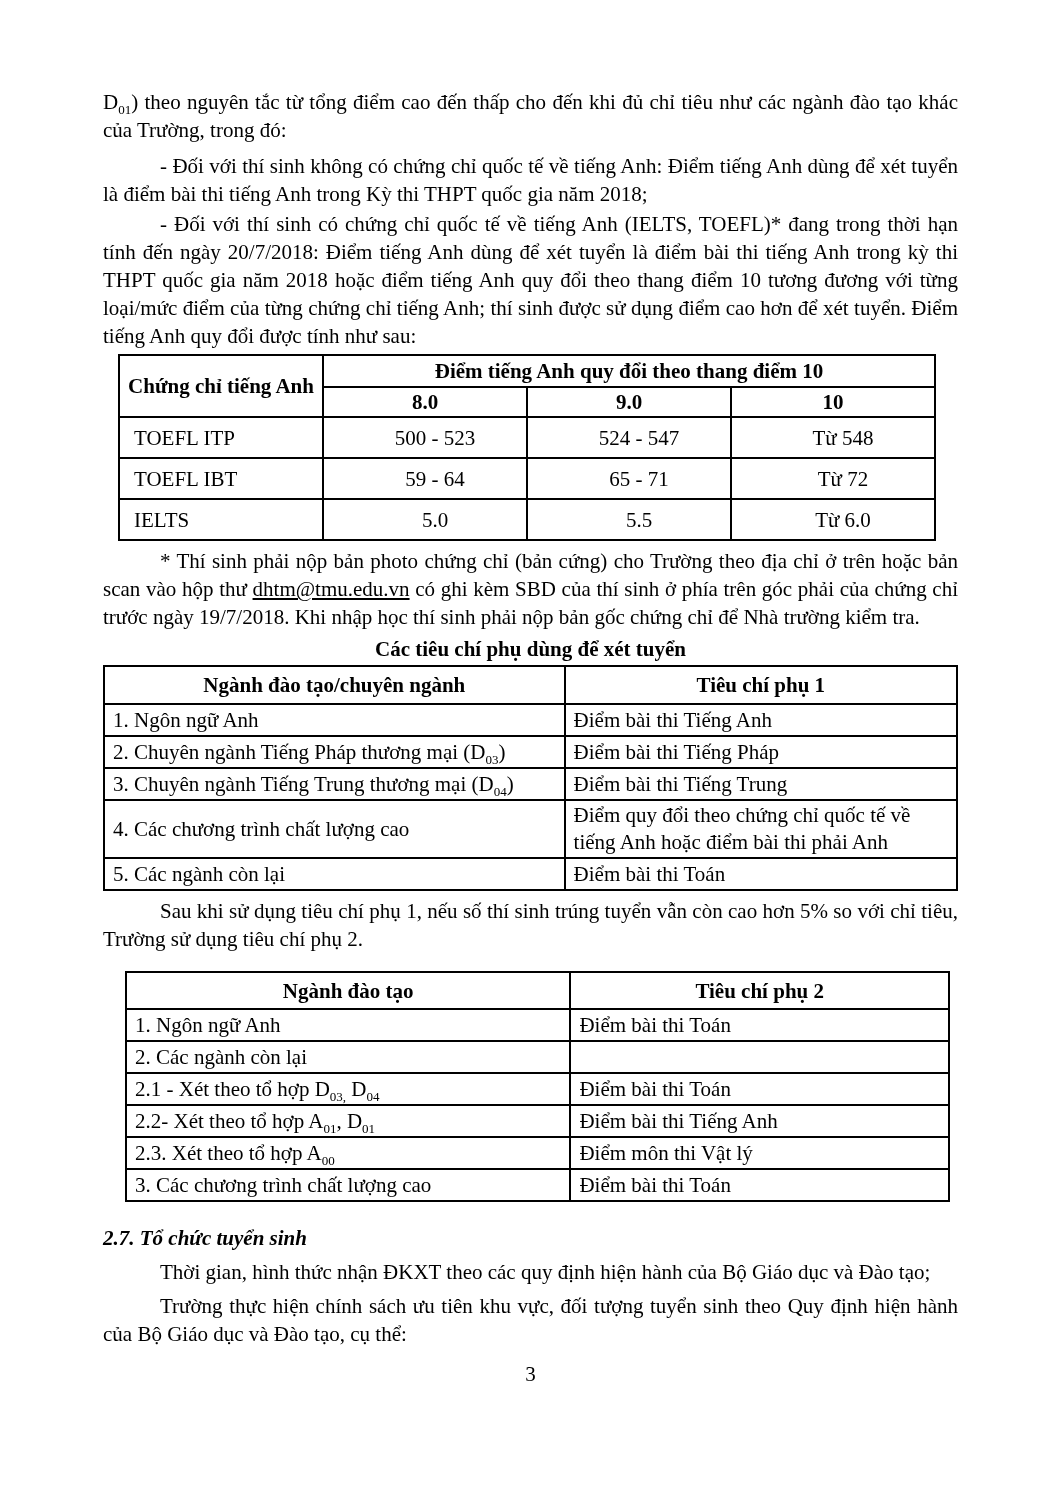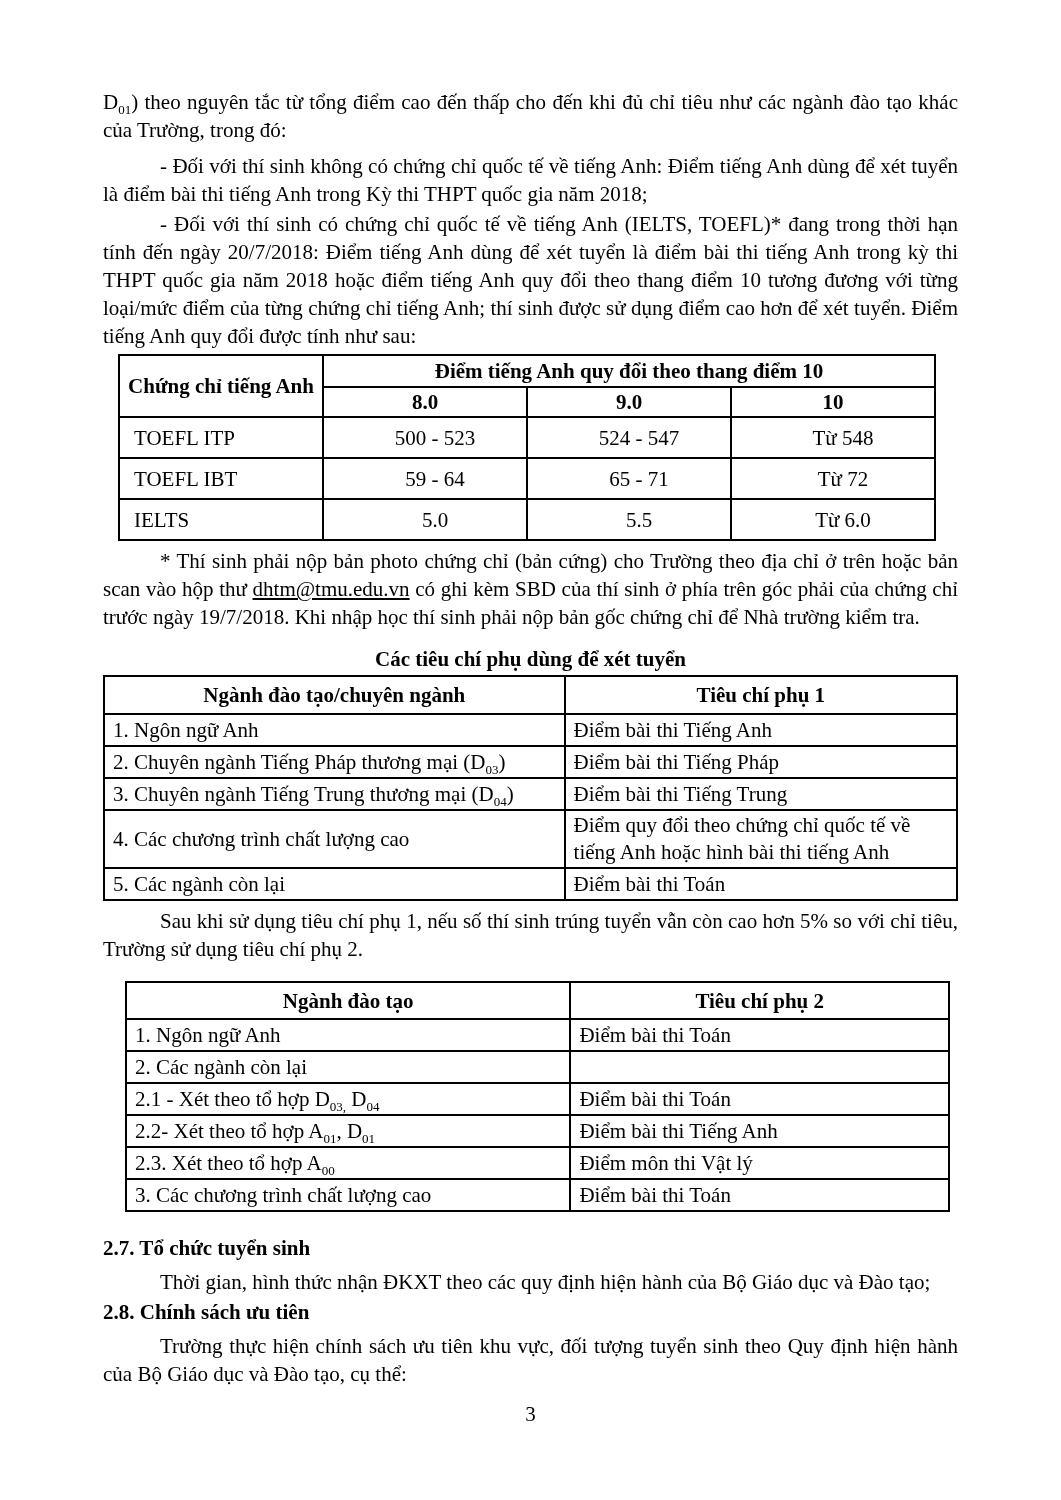--- a/index.html
+++ b/index.html
@@ -17,36 +17,36 @@
     font-size: 21px;
     line-height: 28px;
   }
   p.body-par {
     text-align: justify;
   }
   p.indent { text-indent: 57px; }
   .mt8  { margin-top: 8px; }
   .mt10 { margin-top: 2px; }
   .mt6  { margin-top: 6px; }
-  .mt22 { margin-top: 22px; }
+  .mt22 { margin-top: 22px; font-style: italic; }
 
   sub { font-size: 62%; line-height: 0; }
 
   a.email {
     color: #000000;
     text-decoration: underline;
     cursor: pointer;
   }
 
   h3.center-head {
     font-size: 21px;
     font-weight: bold;
     text-align: center;
     line-height: 28px;
-    margin-top: 14px;
+    margin-top: 4px;
   }
   h3.sect-head {
     font-size: 21px;
     font-weight: bold;
     line-height: 28px;
   }
 
   table {
     border-collapse: collapse;
     table-layout: fixed;
@@ -156,21 +156,21 @@
     <tr>
       <td><span>2. Chuyên ngành Tiếng Pháp thương mại (D</span><sub>03</sub><span>)</span></td>
       <td>Điểm bài thi Tiếng Pháp</td>
     </tr>
     <tr>
       <td><span>3. Chuyên ngành Tiếng Trung thương mại (D</span><sub>04</sub><span>)</span></td>
       <td>Điểm bài thi Tiếng Trung</td>
     </tr>
     <tr>
       <td><span>4. Các chương trình chất lượng cao</span></td>
-      <td>Điểm quy đổi theo chứng chỉ quốc tế về tiếng Anh hoặc hình bài thi tiếng Anh</td>
+      <td>Điểm quy đổi theo chứng chỉ quốc tế về tiếng Anh hoặc điểm bài thi phải Anh</td>
     </tr>
     <tr>
       <td><span>5. Các ngành còn lại</span></td>
       <td>Điểm bài thi Toán</td>
     </tr>
   </tbody>
     </table>
 
   <p class="body-par indent mt6">Sau khi sử dụng tiêu chí phụ 1, nếu số thí sinh trúng tuyển vẫn còn cao hơn 5% so với chỉ tiêu, Trường sử dụng tiêu chí phụ 2.</p>
 
@@ -207,18 +207,17 @@
     <tr>
       <td><span>3. Các chương trình chất lượng cao</span></td>
       <td>Điểm bài thi Toán</td>
     </tr>
   </tbody>
     </table>
 
   <h3 class="sect-head mt22">2.7. Tổ chức tuyển sinh</h3>
   <p class="body-par indent mt6">Thời gian, hình thức nhận ĐKXT theo các quy định hiện hành của Bộ Giáo dục và Đào tạo;</p>
 
-  <h3 class="sect-head mt10">2.8. Chính sách ưu tiên</h3>
   <p class="body-par indent mt6">Trường thực hiện chính sách ưu tiên khu vực, đối tượng tuyển sinh theo Quy định hiện hành của Bộ Giáo dục và Đào tạo, cụ thể:</p>
 
   <div class="page-num">3</div>
 
 </div>
 
 </body></html>

